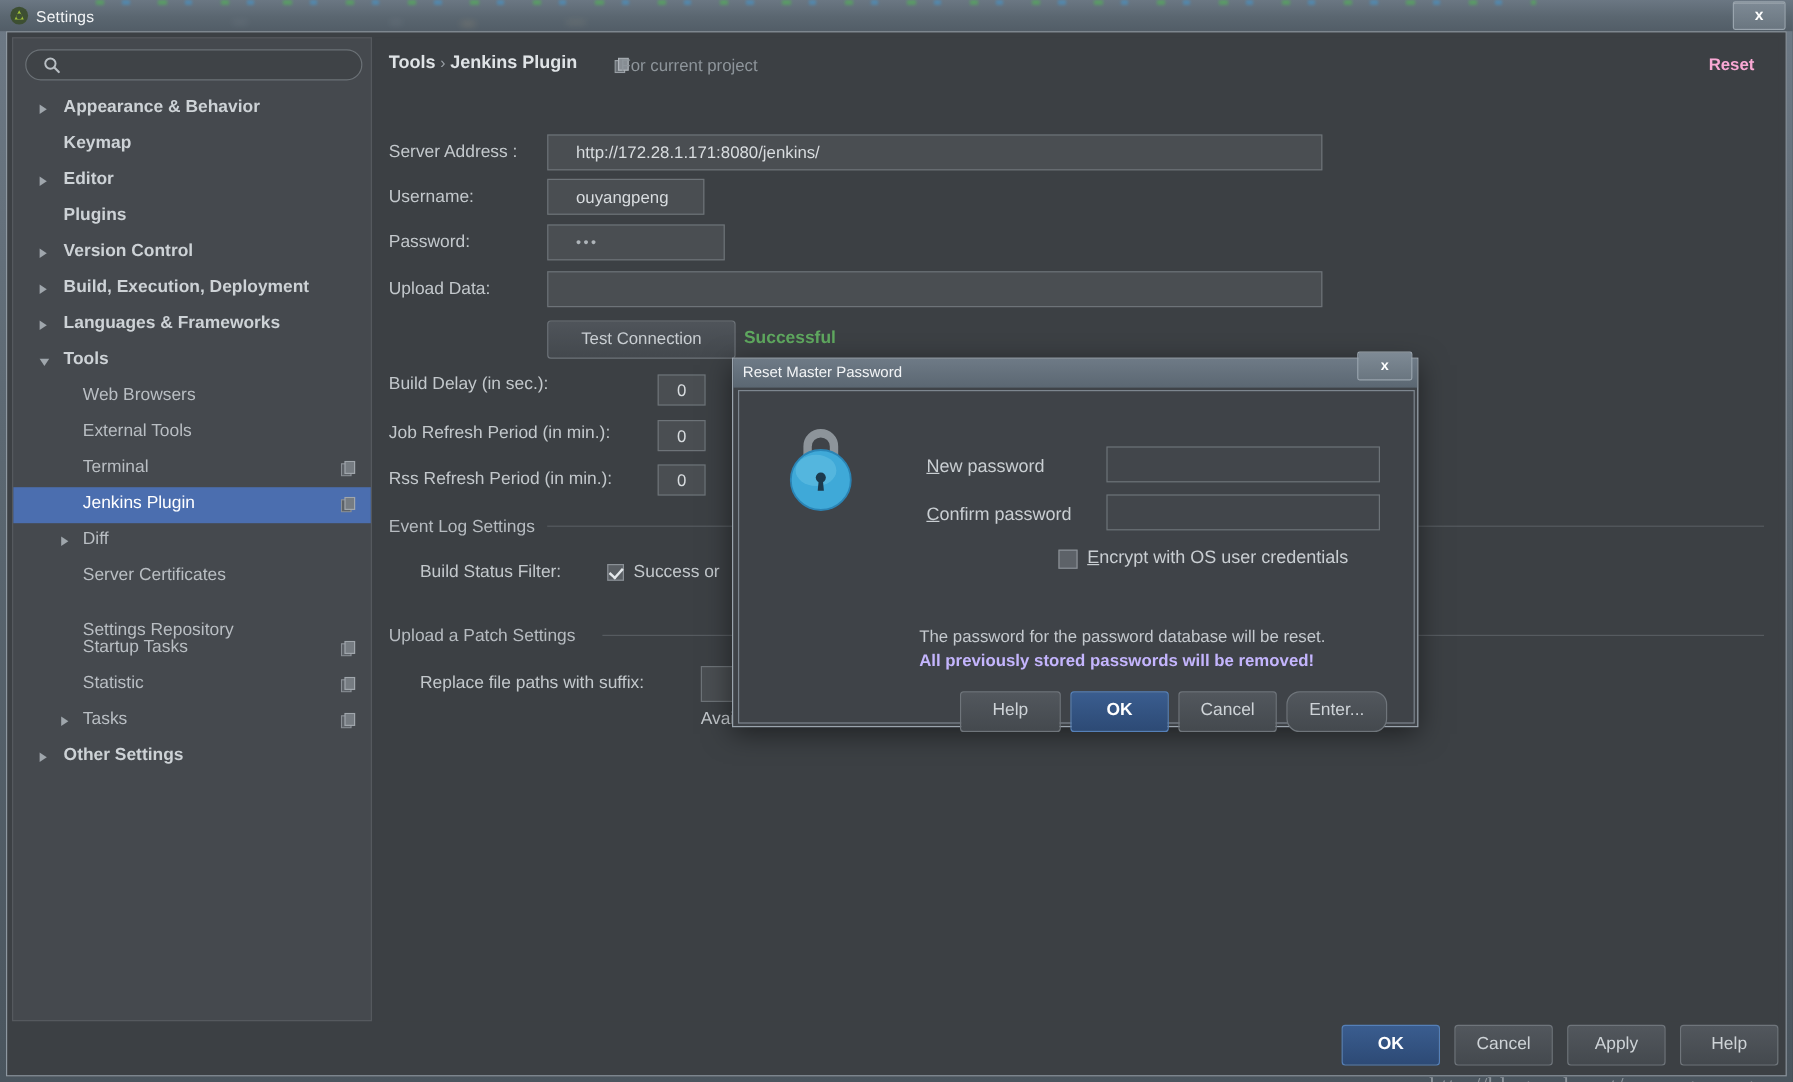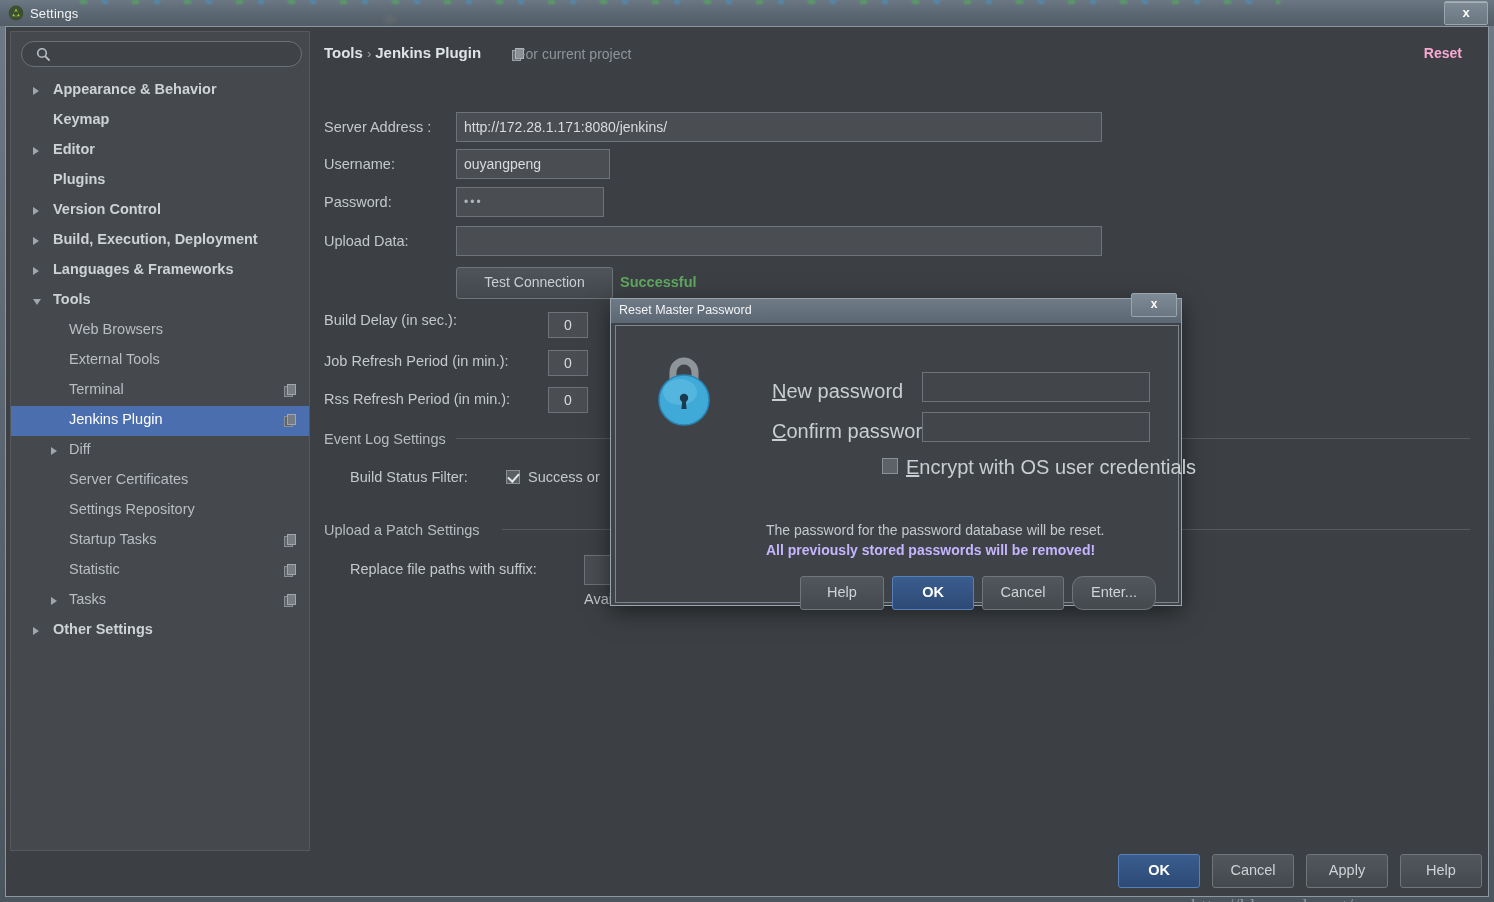--- a/index.html
+++ b/index.html
@@ -69,21 +69,21 @@
   #breadcrumb{position:absolute;left:12px;top:13px;font-size:15px;color:#dfe3e6;font-weight:bold;}
   #bc-sep{color:#9aa0a6;font-weight:normal;margin:0 4px;font-size:13px;}
   #bc-scope{position:absolute;left:205px;top:15px;font-size:14px;color:#8e959b;}
   #bc-scope-icon{position:absolute;left:200px;top:17px;width:13px;height:13px;}
   #reset-link{position:absolute;right:20px;top:14px;font-size:14px;color:#f9a8d4;
     font-weight:bold;cursor:pointer;}
 
   .flabel{position:absolute;font-size:14.5px;color:#c3c8cc;white-space:nowrap;}
   .finput{position:absolute;background:#4a4e52;border:1px solid #6d7378;
     box-sizing:border-box;color:#d8dcdf;font-size:14px;
-    font-family:"Liberation Sans",sans-serif;padding:0 7px;outline:none;}
+    font-family:"Liberation Sans",sans-serif;padding:0 23px;outline:none;}
   .btn{position:absolute;background:linear-gradient(180deg,#4f545a 0%,#43484d 100%);
     border:1px solid #6e747a;border-radius:3px;color:#c9ced2;font-size:14px;
     font-family:"Liberation Sans",sans-serif;cursor:pointer;text-align:center;}
   #status-ok{position:absolute;left:618px;top:243px;font-size:14.5px;color:#5fa85f;font-weight:bold;}
 
   .numinput{position:absolute;width:40px;height:26px;background:#4a4e52;
     border:1px solid #6d7378;box-sizing:border-box;color:#d8dcdf;font-size:14px;
     text-align:center;line-height:24px;}
 
   .sectitle{position:absolute;font-size:14.5px;color:#b6bbc0;}
@@ -113,21 +113,21 @@
     box-shadow:0 6px 22px rgba(0,0,0,.5);}
   #modal-title-bar{position:absolute;left:0;top:0;width:100%;height:24px;
     background:linear-gradient(180deg,#6e7a86 0%,#5b6772 100%);}
   #modal-title{position:absolute;left:8px;top:4px;font-size:12.5px;color:#f2f4f6;}
   #modal-close{position:absolute;right:4px;top:-6px;width:44px;height:22px;
     background:linear-gradient(180deg,#7e8a95 0%,#6a7680 100%);
     border:1px solid #9aa5ae;border-radius:2px;color:#fff;font-size:12px;
     font-weight:bold;text-align:center;line-height:21px;cursor:pointer;}
   #modal-inner{position:absolute;left:4px;top:26px;width:564px;height:278px;
     background:#3f4348;border:1px solid #7d868f;box-sizing:border-box;}
-  .mlabel{position:absolute;font-size:20px;color:#c9ced2;white-space:nowrap;}
+  .mlabel{position:absolute;font-size:15px;color:#c9ced2;white-space:nowrap;}
   .mlabel u{text-decoration:underline;}
   .minput{position:absolute;height:30px;background:#42464b;border:1px solid #6d7378;
     box-sizing:border-box;color:#d8dcdf;font-size:14px;padding:0 6px;outline:none;
     font-family:"Liberation Sans",sans-serif;}
   #msg1{position:absolute;left:150px;top:196px;font-size:14px;color:#c4c9ce;}
   #msg2{position:absolute;left:150px;top:216px;font-size:14px;color:#c4b5fd;font-weight:bold;}
   .mbtn{position:absolute;top:250px;height:32px;
     background:linear-gradient(180deg,#52575d 0%,#44494e 100%);
     border:1px solid #6f757b;border-radius:3px;color:#ced3d7;font-size:14.5px;
     text-align:center;line-height:30px;cursor:pointer;}
@@ -212,21 +212,21 @@
               <rect x="3.5" y="0.5" width="8" height="10" fill="#767c82" stroke="#a0a6ac"></rect>
             </svg>
           </div>
           <div class="nav child" style="top: 404px;">
             <div class="tri closed"></div>
             <div class="lbl">Diff</div>
           </div>
           <div class="nav child" style="top: 434px;">
             <div class="lbl">Server Certificates</div>
           </div>
-          <div class="nav child" style="top: 464px;">
+          <div class="nav child" style="top: 480px;">
             <div class="lbl">Settings Repository</div>
           </div>
           <div class="nav child" style="top: 494px;">
             <div class="lbl">Startup Tasks</div>
             <svg class="copyicon" viewBox="0 0 13 13">
               <rect x="0.5" y="2.5" width="8" height="10" fill="#5d6268" stroke="#8a9096"></rect>
               <rect x="3.5" y="0.5" width="8" height="10" fill="#767c82" stroke="#a0a6ac"></rect>
             </svg>
           </div>
           <div class="nav child" style="top: 524px;">
@@ -260,21 +260,21 @@
         <rect x="0.5" y="2.5" width="8" height="10" fill="#6a7076" stroke="#9aa0a6"></rect>
         <rect x="3.5" y="0.5" width="8" height="10" fill="#878d93" stroke="#aeb4ba"></rect>
       </svg>
       <div id="bc-scope">For current project</div>
       <div id="reset-link">Reset</div>
 
       <div class="flabel" style="left:12px;top:88px;">Server Address :</div>
       <input class="finput" style="left: 144px; top: 81px; width: 646px; height: 30px;" value="http://172.28.1.171:8080/jenkins/">
 
       <div class="flabel" style="left:12px;top:125px;">Username:</div>
-      <input class="finput" style="left: 144px; top: 118px; width: 154px; height: 30px;" value="ouyangpeng">
+      <input class="finput" style="left: 144px; top: 118px; width: 131px; height: 30px;" value="ouyangpeng">
 
       <div class="flabel" style="left:12px;top:163px;">Password:</div>
       <div class="finput" style="left:144px;top:156px;width:148px;height:30px;line-height:28px;font-size:12px;letter-spacing:2px;color:#aeb4b9;">•••</div>
 
       <div class="flabel" style="left:12px;top:202px;">Upload Data:</div>
       <input class="finput" style="left: 144px; top: 195px; width: 646px; height: 30px;" value="">
 
       <div class="btn" style="left:144px;top:236px;width:155px;height:30px;line-height:28px;">Test Connection</div>
       <div id="status-ok" style="left:308px;top:243px;">Successful</div>
 

